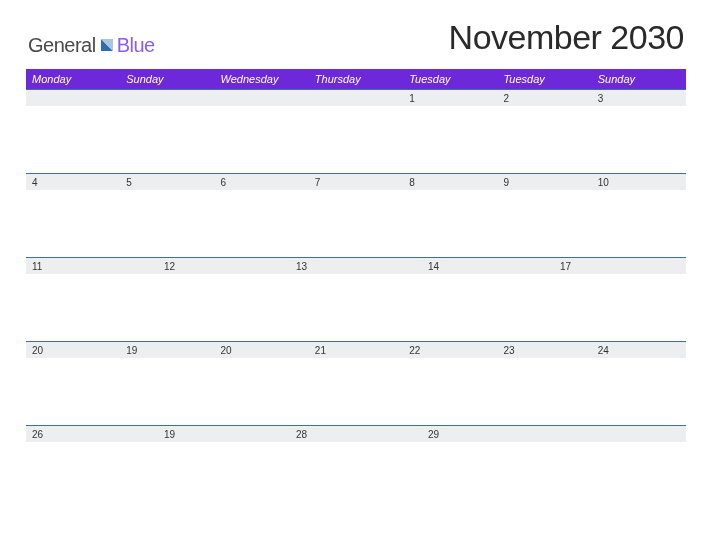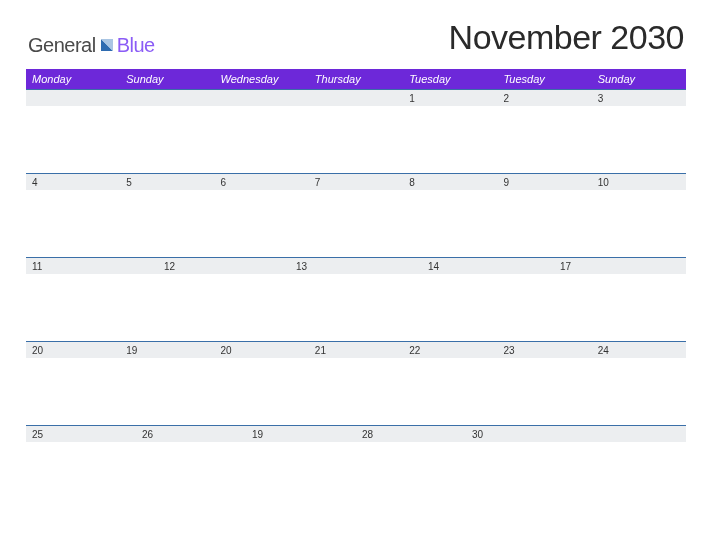--- a/index.html
+++ b/index.html
@@ -247,41 +247,36 @@
     <div class="day-cell">
         <div class="date-band">
           <span class="date-num">24</span>
         </div>
       </div>
   </div>
 
   <div class="week-row">
     <div class="day-cell">
         <div class="date-band">
-          <span class="date-num">25</span>
-        </div>
-      </div>
-    <div class="day-cell">
-        <div class="date-band">
           <span class="date-num">26</span>
         </div>
       </div>
     <div class="day-cell">
         <div class="date-band">
           <span class="date-num">19</span>
         </div>
       </div>
     <div class="day-cell">
         <div class="date-band">
           <span class="date-num">28</span>
         </div>
       </div>
     <div class="day-cell">
         <div class="date-band">
-          <span class="date-num">30</span>
+          <span class="date-num">29</span>
         </div>
       </div>
     <div class="day-cell">
         <div class="date-band">
           <span class="date-num"></span>
         </div>
       </div>
   </div>
 
 </div>

